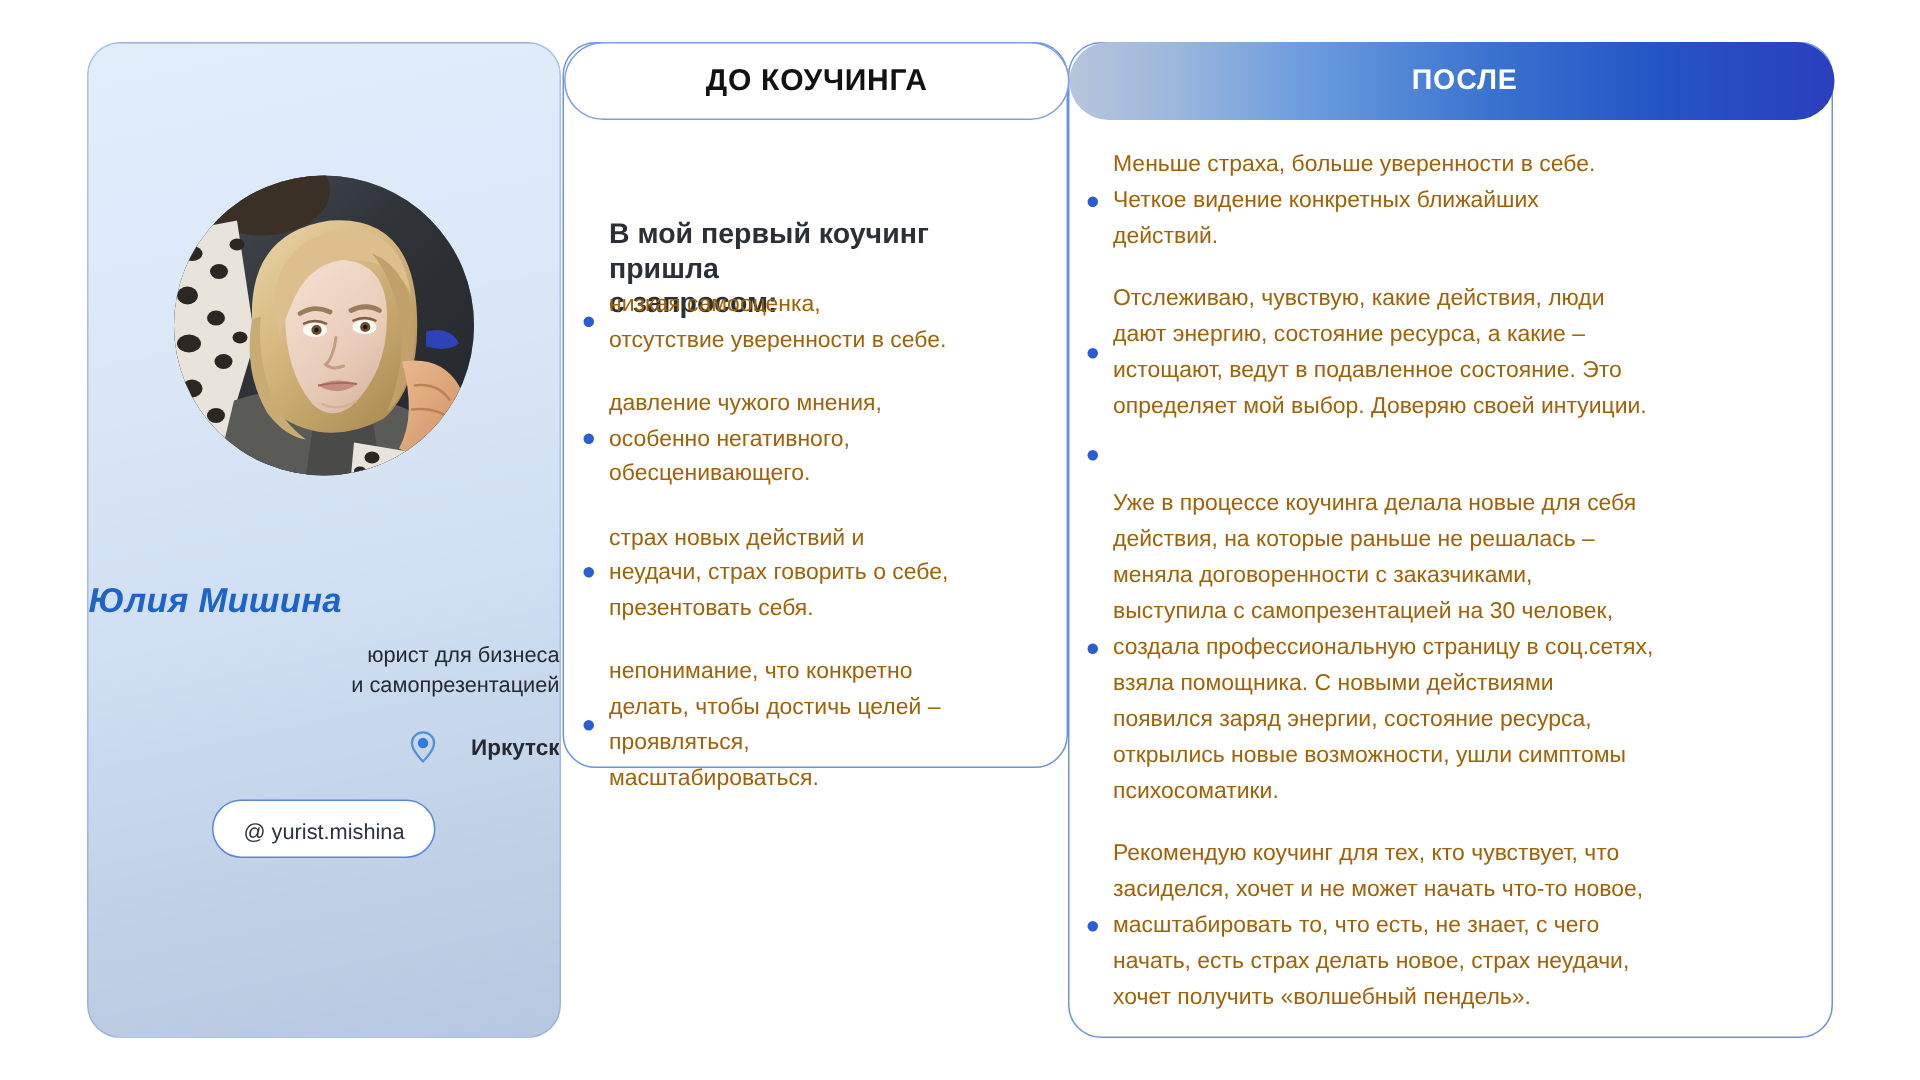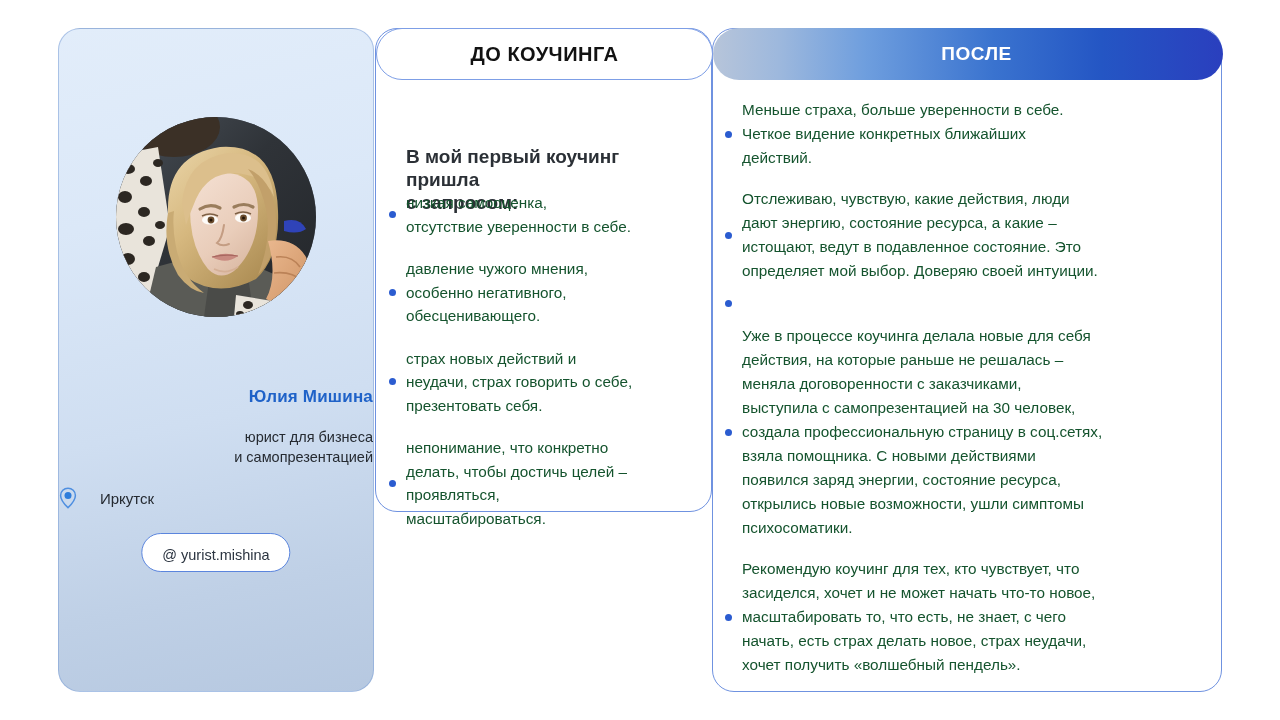--- a/index.html
+++ b/index.html
@@ -27,36 +27,37 @@
     top: 88px;
     width: 200px; height: 200px;
     border-radius: 50%;
     overflow: hidden;
     background: #5c6470;
   }
   .avatar-art { position: absolute; inset: 0; }
 
   .profile-name {
     position: absolute; left: 0; right: 0; top: 358px;
-    text-align: right;
-    font-size: 17px; font-weight: bold;
+    text-align: left;
+    font-size: 23px; font-weight: bold;
     color: #1f62c8;
     letter-spacing: 0.2px;
+    font-style: italic;
   }
   .profile-role {
     position: absolute; left: 0; right: 0; top: 398px;
     text-align: right;
     font-size: 14.5px; line-height: 20px;
     color: #252a31;
   }
   .profile-role span { display: block; }
 
   .profile-city {
     position: absolute; left: 0; right: 0; top: 458px;
-    display: flex; align-items: center; justify-content: flex-start; gap: 23px;
+    display: flex; align-items: center; justify-content: flex-end; gap: 23px; font-weight: bold;
   }
   .pin-icon { width: 18px; height: 22px; display: block; }
   .city-label { font-size: 15px; color: #252a31; }
 
   .ig-badge {
     position: absolute; left: 50%; transform: translateX(-50%);
     top: 504px;
     padding: 13px 20px 8px;
     background: #ffffff;
     border: 1.4px solid #5b85dd;
@@ -125,21 +126,21 @@
     margin-bottom: 19px;
   }
   .bullet-dot {
     flex: 0 0 auto;
     width: 7px; height: 7px;
     border-radius: 50%;
     background: #2b5cd0;
     margin-right: 10px;
   }
   .bullet-text {
-    color: #14532d;
+    color: #a16207;
     white-space: pre-line;
   }
   .bullets-before .bullet-text { font-size: 15.3px; line-height: 23.5px; }
   .bullets-after .bullet-text  { font-size: 15.3px; line-height: 24px; }
   .bullets-after .bullet-item  { margin-bottom: 17px; }
 </style>
 </head>
 <body>
 
 <div class="slide">

